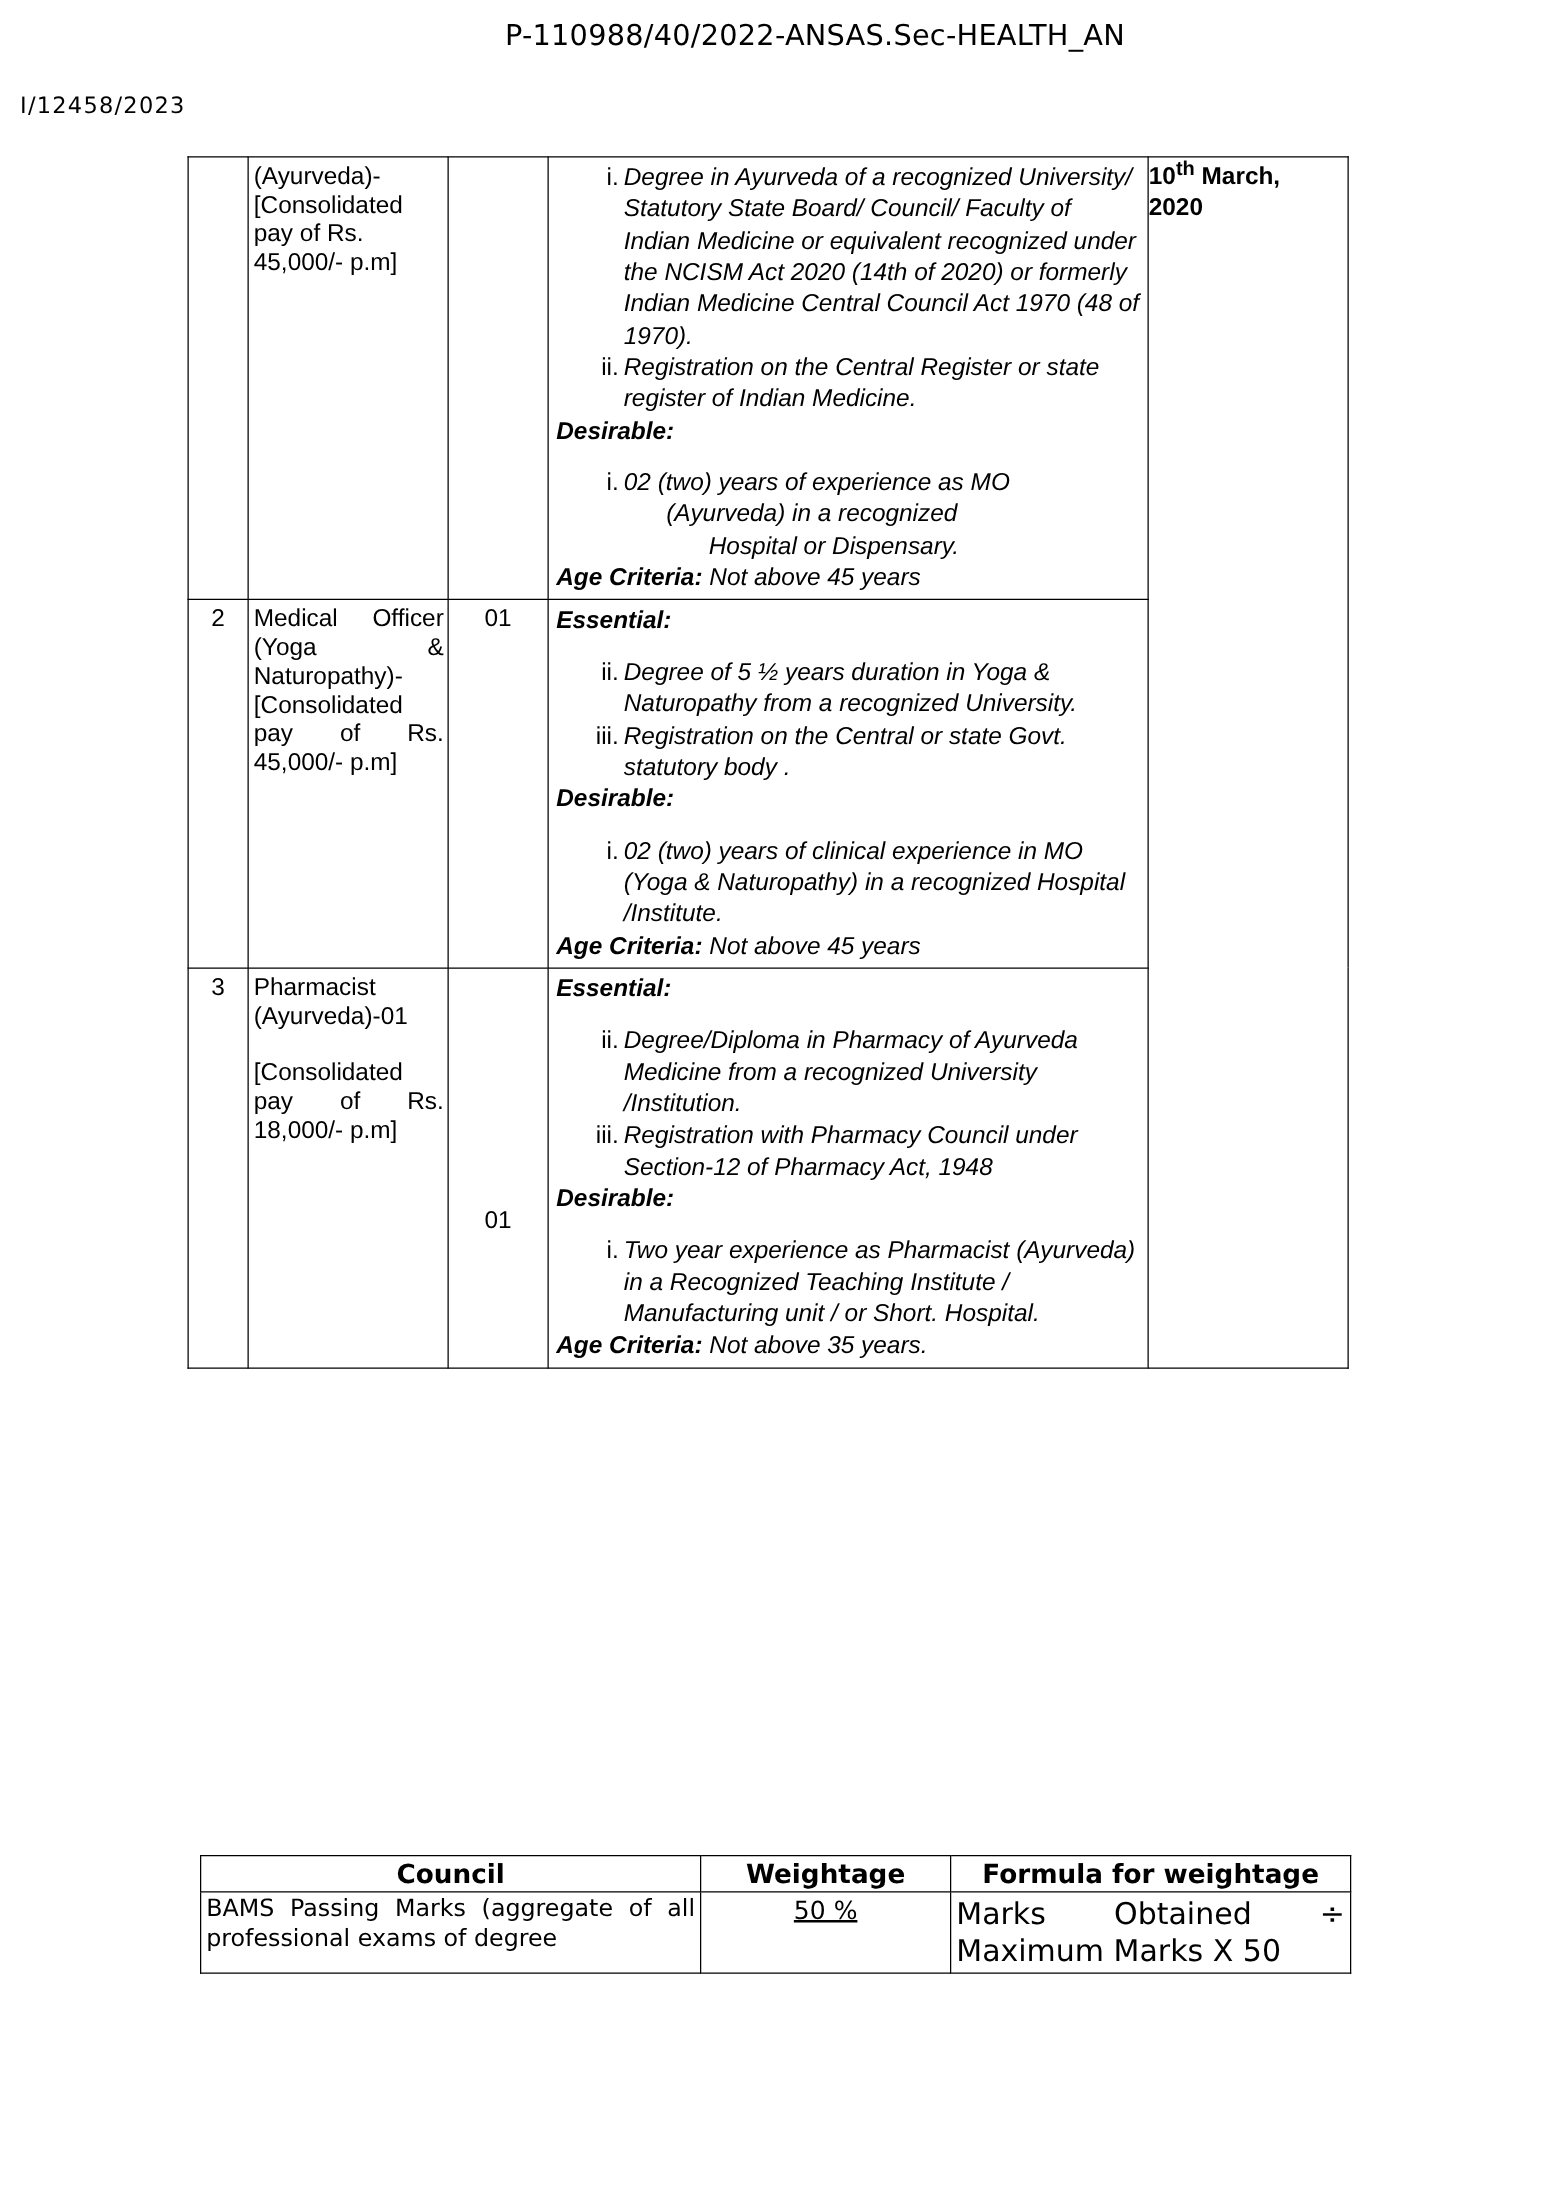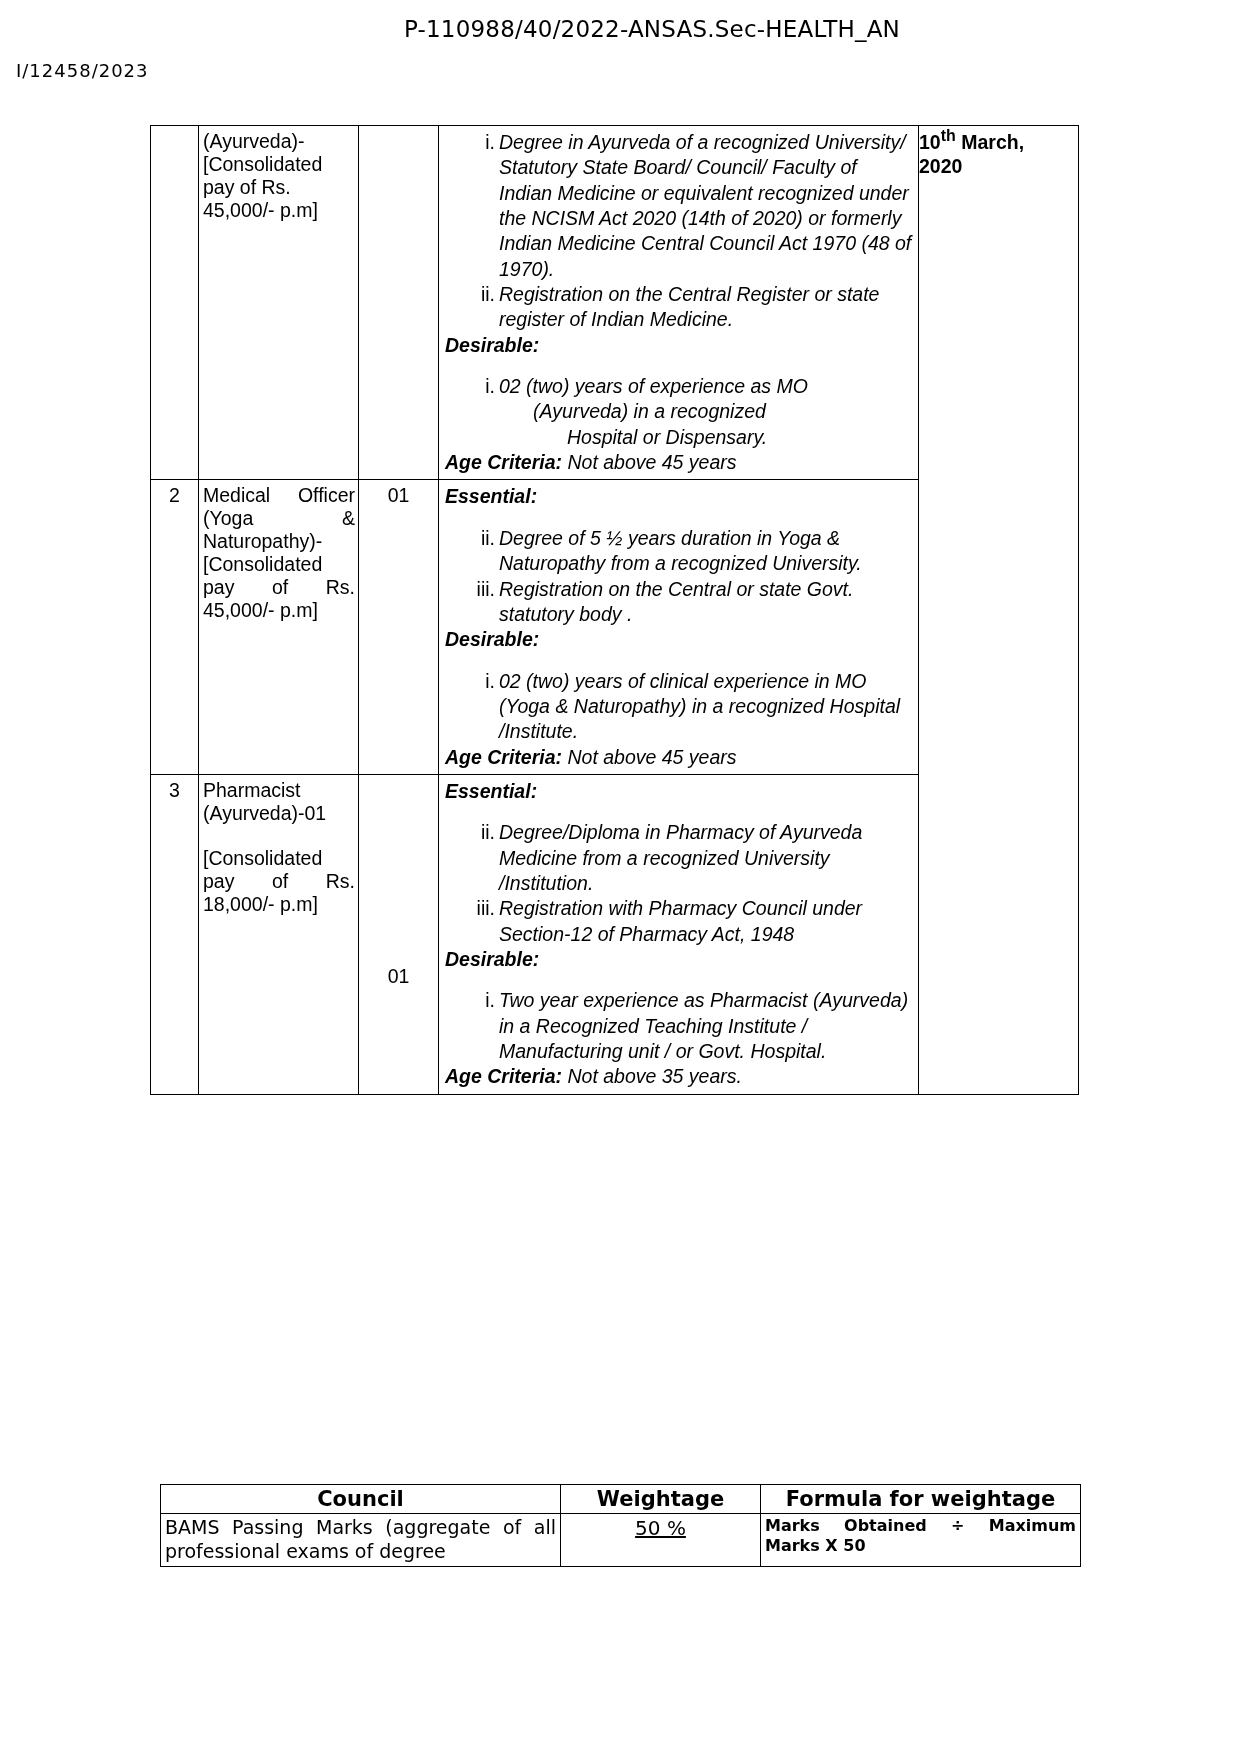--- a/index.html
+++ b/index.html
@@ -30,21 +30,21 @@
     left: 0;
     width: 1240px;
     text-align: center;
     font-size: 23px;
     letter-spacing: 0.2px;
     font-family: "DejaVu Sans", sans-serif;
     padding-left: 32px;
   }
   .doc-diary {
     position: absolute;
-    top: 60px;
+    top: 74px;
     left: 16px;
     font-size: 18px;
     letter-spacing: 1px;
     font-family: "DejaVu Sans", sans-serif;
   }
 
   
   .main-table {
     position: absolute;
     left: 150px;
@@ -172,22 +172,21 @@
   }
   .crit-body-center {
     text-align: center;
     font-size: 20px;
     text-decoration: underline;
   }
   .crit-body-left {
     text-align: justify;
     text-align-last: left;
     line-height: 1.25;
-    font-size: 16px;
-    font-weight: bold;
+    font-size: 24px;
   }
 </style>
 </head>
 <body>
 
 <div class="page">
 
   <div class="doc-header">P-110988/40/2022-ANSAS.Sec-HEALTH_AN</div>
   <div class="doc-diary">I/12458/2023</div>
 
@@ -321,21 +320,21 @@
               <li>
                 <span class="marker">iii.</span>
                 <span>Registration with Pharmacy Council under Section-12 of Pharmacy Act, 1948</span>
               </li>
             </ol>
             <span class="hdr">Desirable:</span>
             <div class="blank"></div>
             <ol class="roman">
               <li>
                 <span class="marker">i.</span>
-                <span>Two year experience as Pharmacist (Ayurveda) in a Recognized Teaching Institute / Manufacturing unit / or Govt.  Hospital.</span>
+                <span>Two year experience as Pharmacist (Ayurveda) in a Recognized Teaching Institute / Manufacturing unit / or Short.  Hospital.</span>
               </li>
             </ol>
             <span class="age"><b>Age Criteria:</b> <i>Not above 35 years.</i></span>
           </div>
         </td>
       </tr>
 
     </tbody>
   </table>
 

